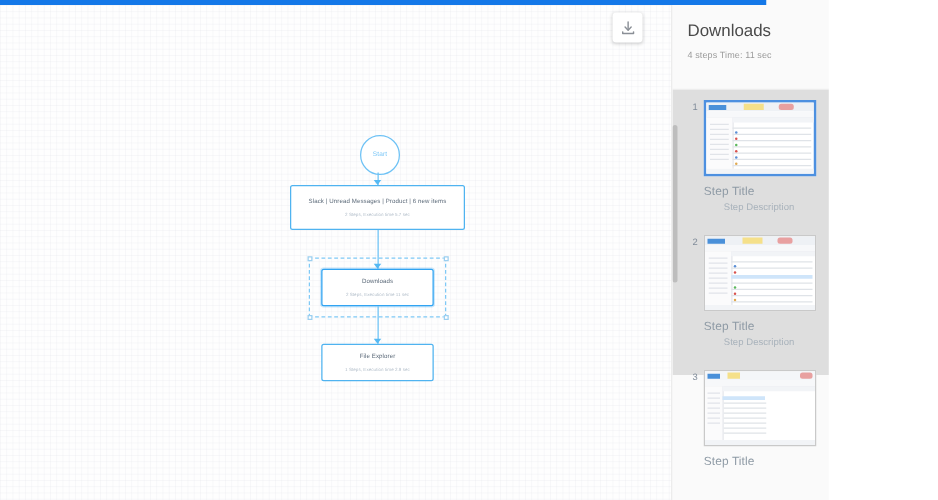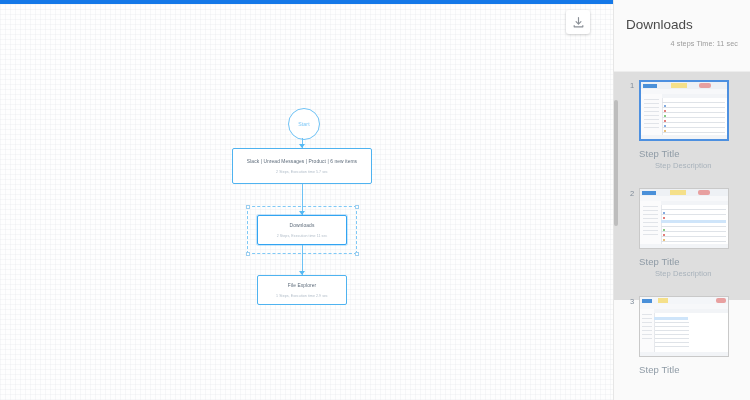--- a/index.html
+++ b/index.html
@@ -4,21 +4,21 @@
 <style>
   html, body {
     margin: 0; padding: 0;
     width: 750px; height: 400px;
     overflow: hidden;
     background: #ffffff;
     font-family: "Liberation Sans", sans-serif;
   }
   #app {
     position: relative;
-    width: 750px; height: 400px;
+    width: 663px; height: 400px;
     display: flex;
     background: #fff;
   }
 
   
   .top-accent {
     position: absolute;
     top: 0; left: 0;
     width: 613px;
     height: 4px;
@@ -197,21 +197,20 @@
     font-size: 13.5px;
     color: #4a4a4a;
     line-height: 1.1;
     margin: 0 0 6px 0;
     font-weight: normal;
   }
   .side-meta {
     font-size: 7.2px;
     color: #9a9a9a;
     letter-spacing: .1px;
-    text-align: right;
   }
 
   .steps-scroll {
     position: relative;
     flex: 1;
     background: #fafafa;
     overflow: hidden;
   }
   .steps-shade {
     position: absolute;

